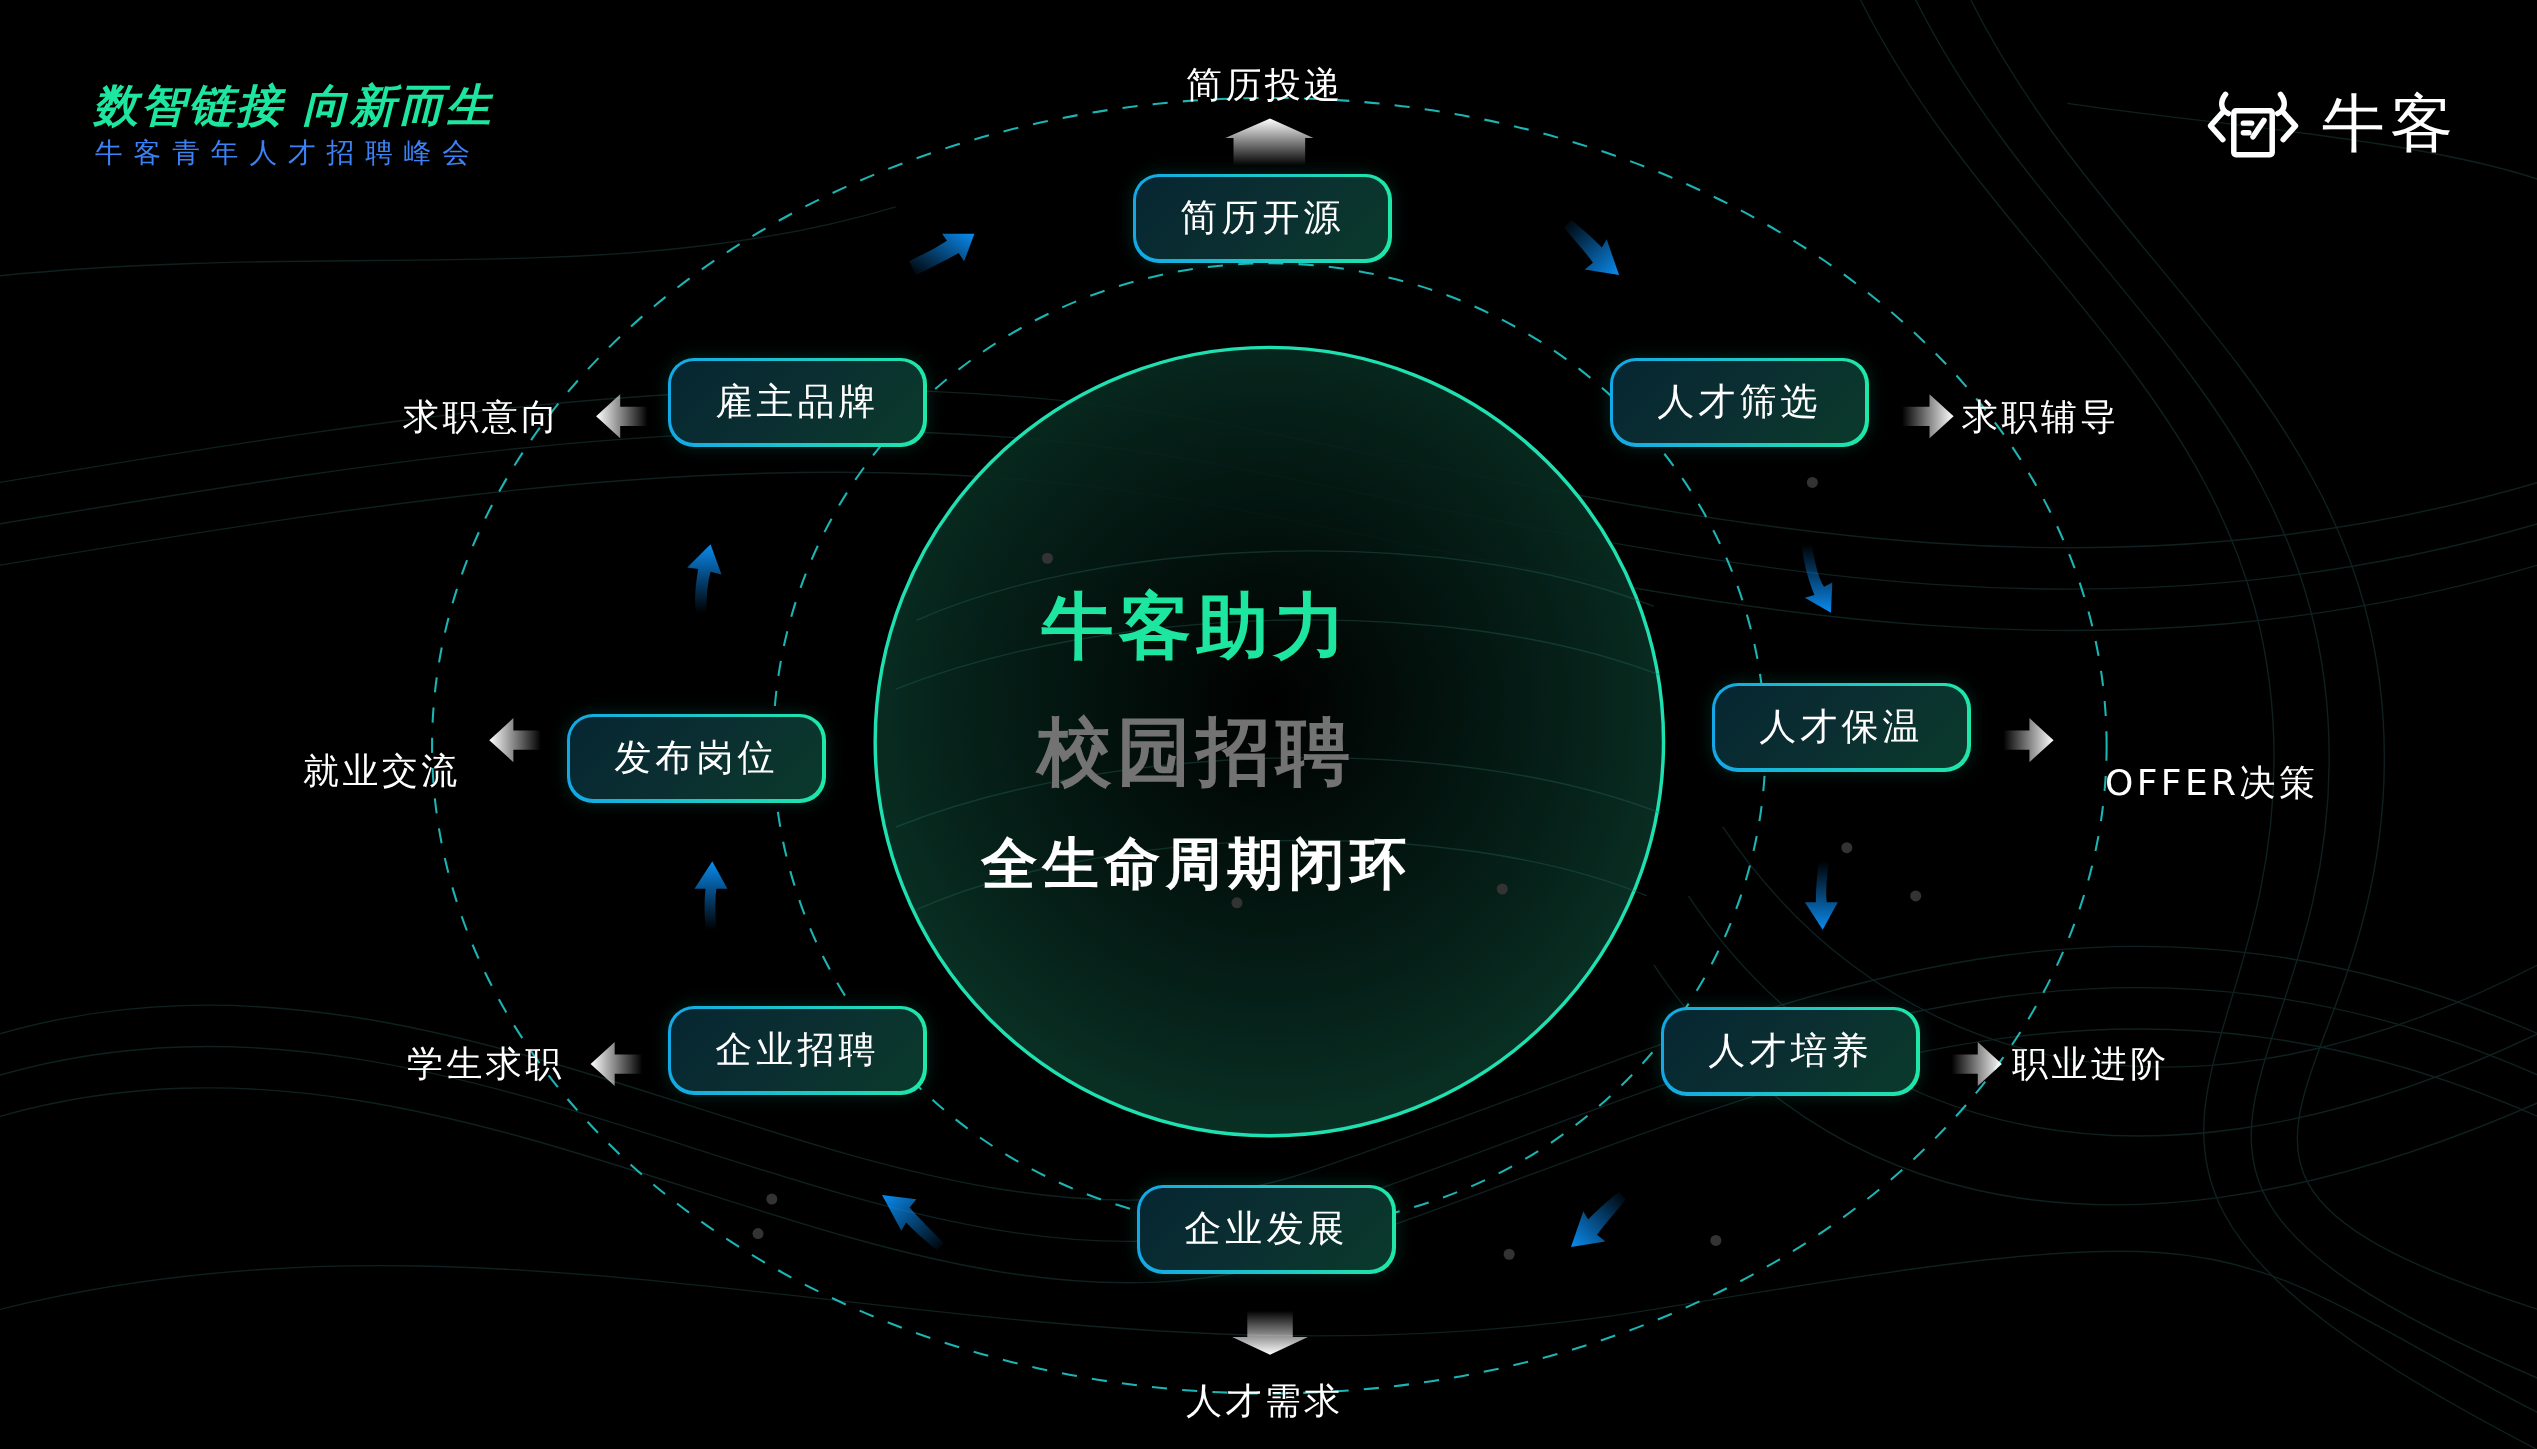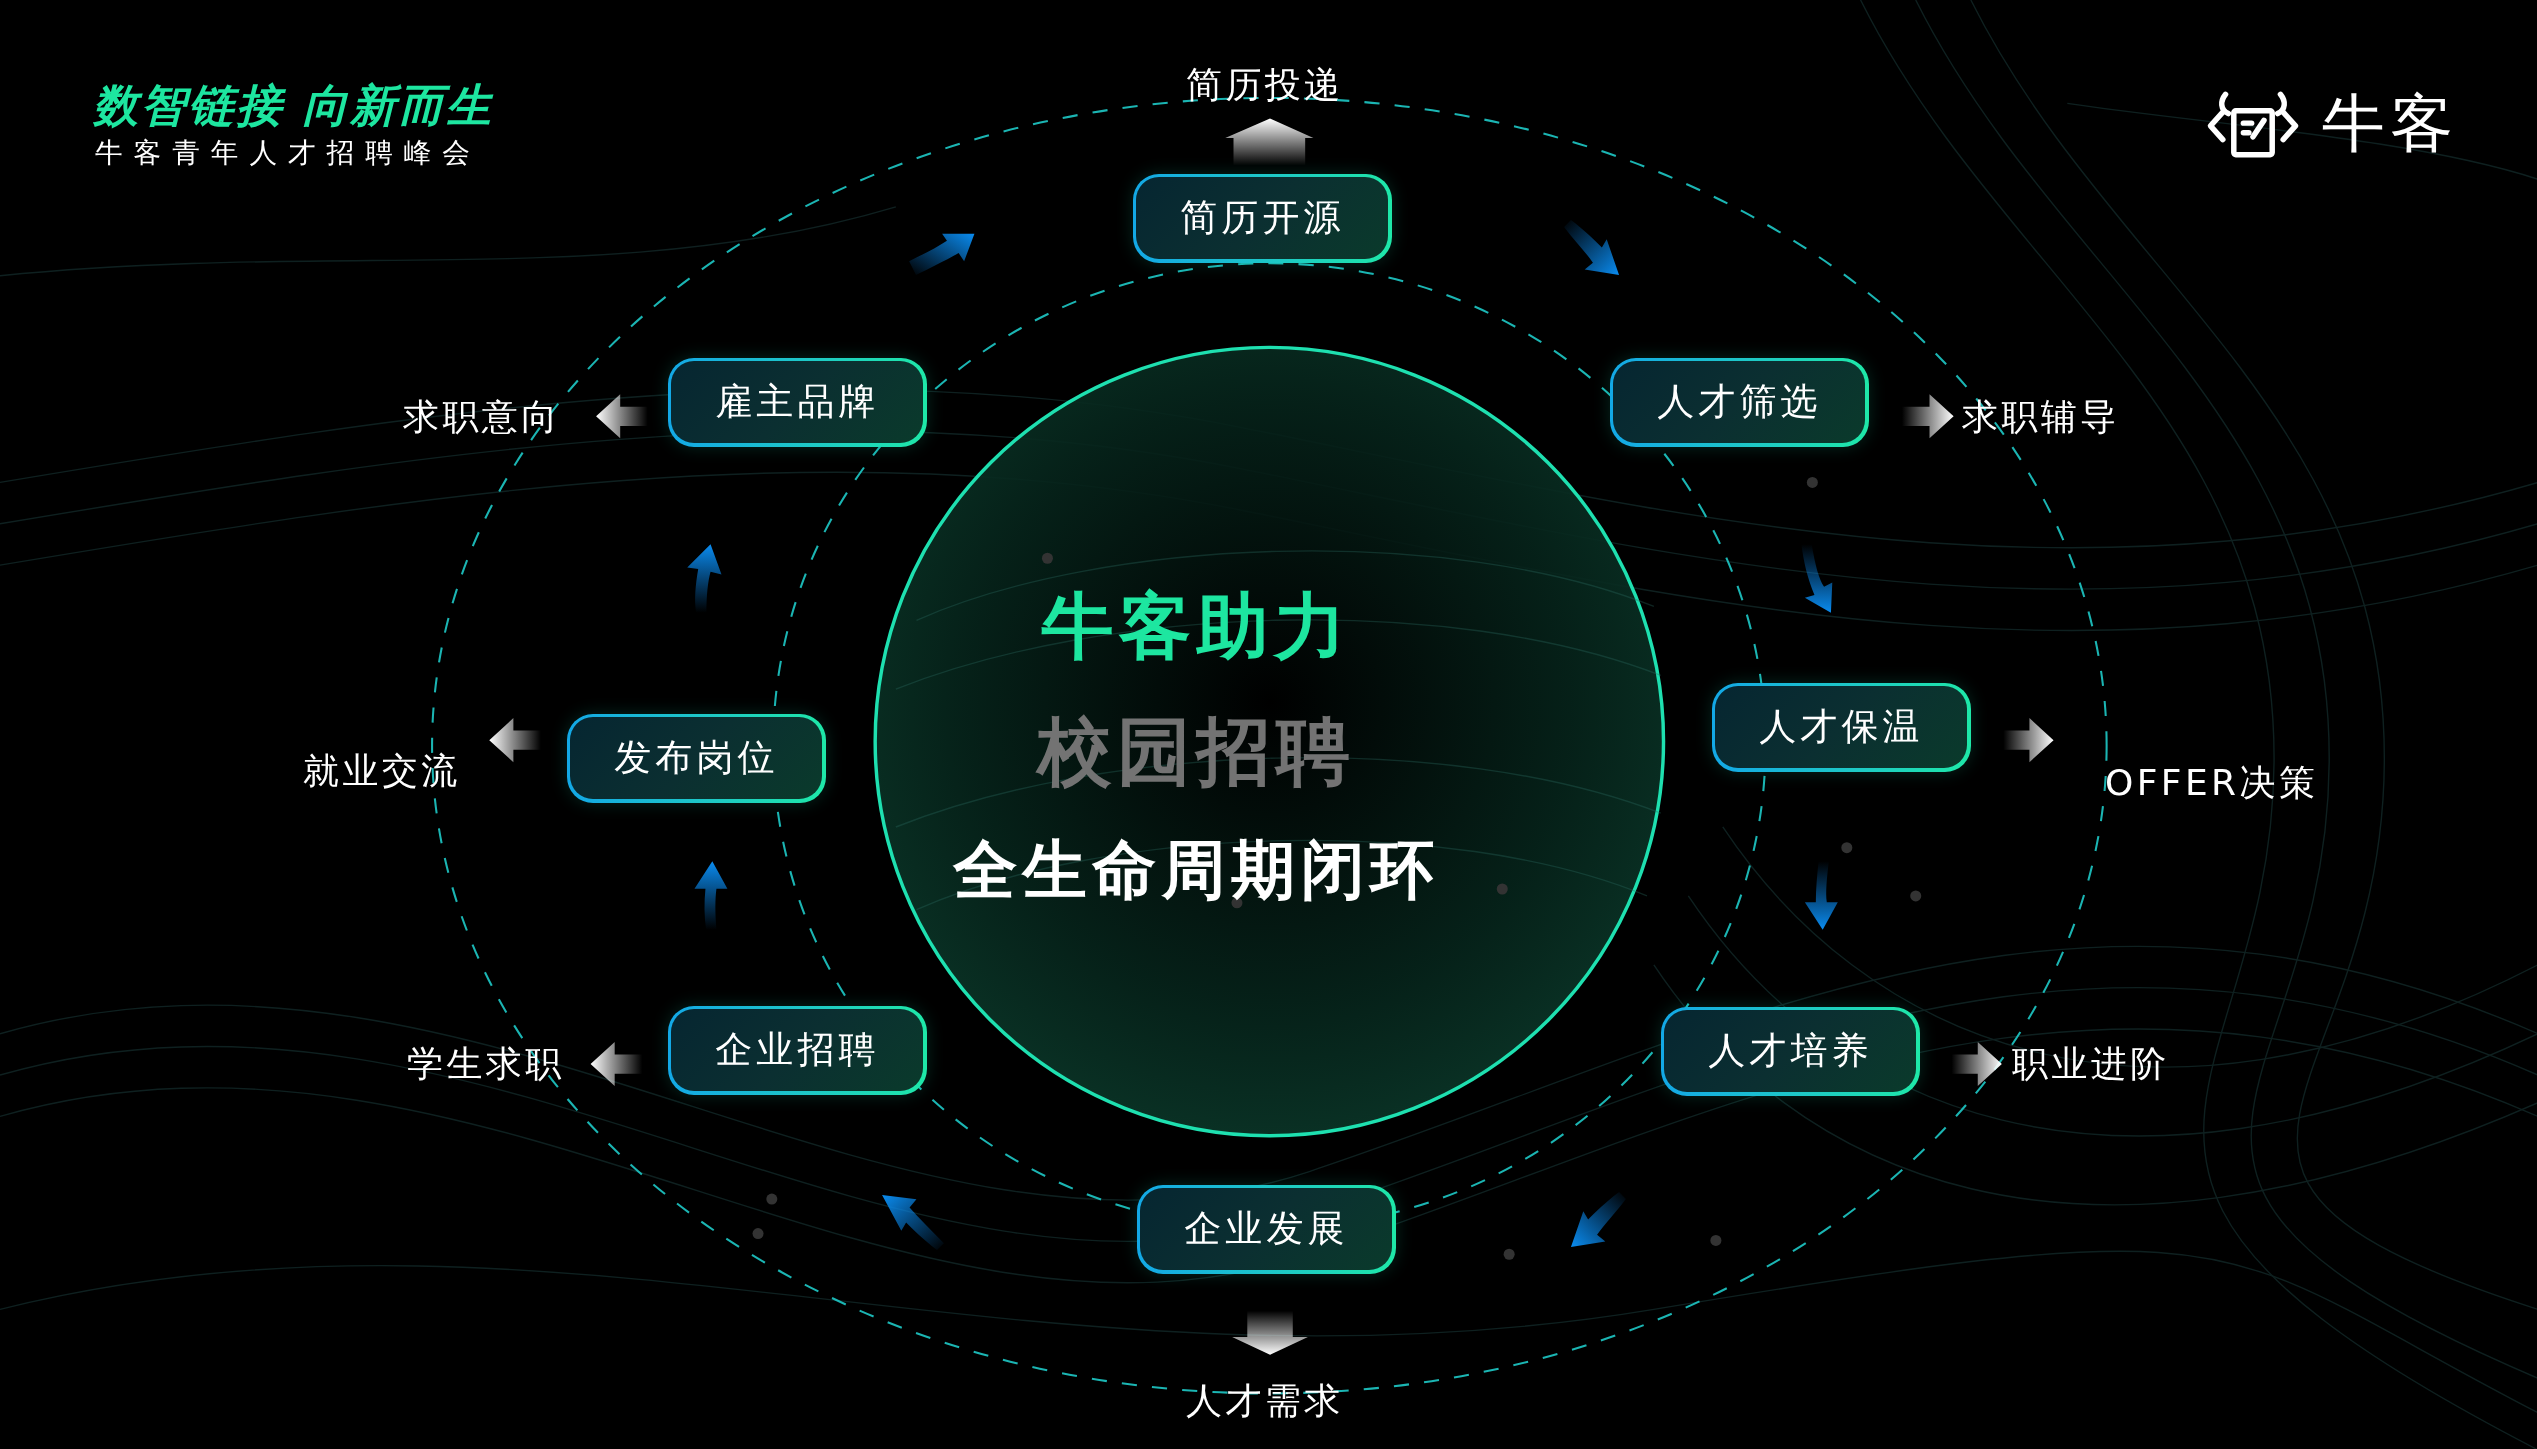--- a/index.html
+++ b/index.html
@@ -2,35 +2,35 @@
 <html style="font-size:11px"><head>
 <meta charset="utf-8">
 <style>
   html, body { margin:0; padding:0; background:#000; }
   body { width:2538px; height:1450px; position:relative; overflow:hidden;
          font-family:"DejaVu Sans","Liberation Sans",sans-serif; color:#fff; }
   .bg { position:absolute; inset:0; }
   .abs { position:absolute; }
   .slogan { left:93px; top:76px; font-size:45px; font-weight:bold; color:#1de6a0;
             letter-spacing:2.8px; font-style:italic; white-space:nowrap; }
-  .subtitle { left:95px; top:134px; font-size:27.6px; color:#ffffff; letter-spacing:11px; white-space:nowrap; }
+  .subtitle { left:95px; top:134px; font-size:27.6px; color:#3b82f6; letter-spacing:11px; white-space:nowrap; }
   .logo { left:2205px; top:81px; display:flex; align-items:center; gap:20.7px; }
   .logo-text { font-size:63px; color:#fff; letter-spacing:5.5px; }
   .box-wrap { position:absolute; border-radius:26px; padding:3.4px;
               background:linear-gradient(90deg,#13a8e6 0%,#1ec9c6 55%,#1ee8a8 100%);
               box-shadow:0 0 16.5px rgba(30,220,180,0.18); }
   .box-inner { width:252px; height:82px; border-radius:23px;
                background:linear-gradient(135deg,#062631 0%,#0b2f31 50%,#0a3a2b 100%);
                display:flex; align-items:center; justify-content:center;
                font-size:37px; color:#fff; letter-spacing:4.1px; }
   .label { position:absolute; font-size:36px; color:#fff; letter-spacing:3.4px; white-space:nowrap; }
   .center-title { position:absolute; left:0; width:2393px; text-align:center; font-weight:bold; }
   .ct1 { top:579px; font-size:72px; color:#1de6a0; letter-spacing:5.5px; }
   .ct2 { top:703px; font-size:74px; color:#737373; letter-spacing:5.5px; }
-  .ct3 { top:827px; font-size:64px; color:#fff; letter-spacing:5.5px; }
+  .ct3 { top:827px; font-size:56px; color:#fff; letter-spacing:5.5px; }
   svg.icon { position:absolute; overflow:visible; }
 </style>
 </head>
 <body>
 
 <svg class="bg" width="2538" height="1450" viewBox="0 0 3683 2104">
   <defs>
     <radialGradient id="circleFill" cx="50%" cy="45%" r="55%">
       <stop offset="0%" stop-color="#000" stop-opacity="0.9"></stop>
       <stop offset="70%" stop-color="#06241b" stop-opacity="0.9"></stop>

